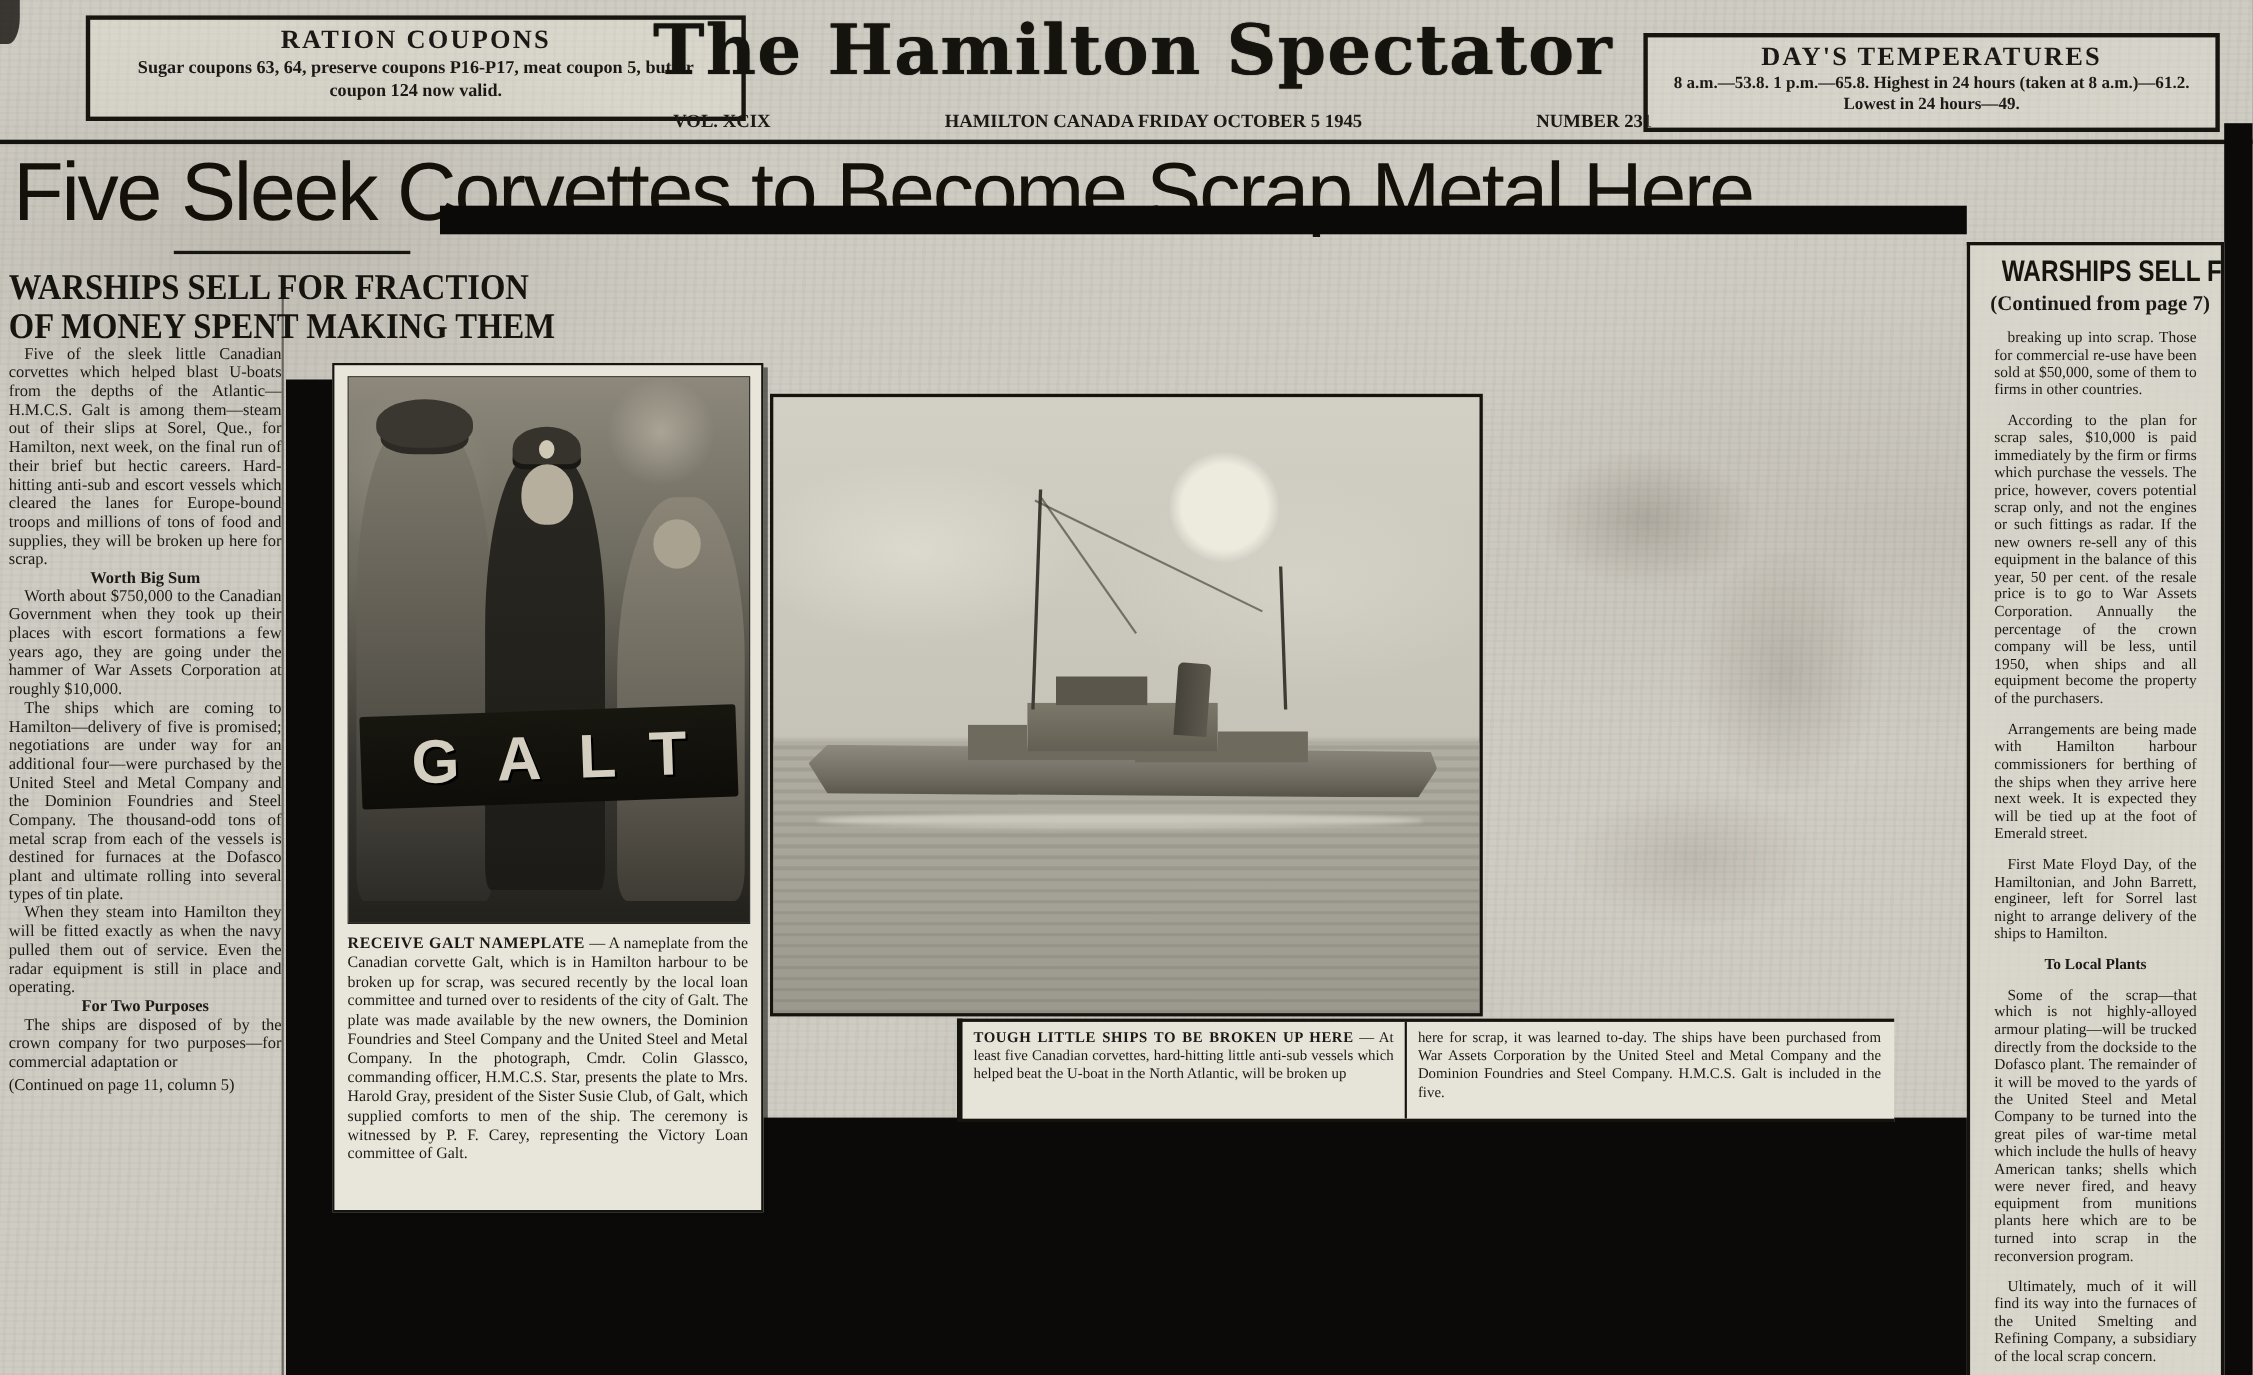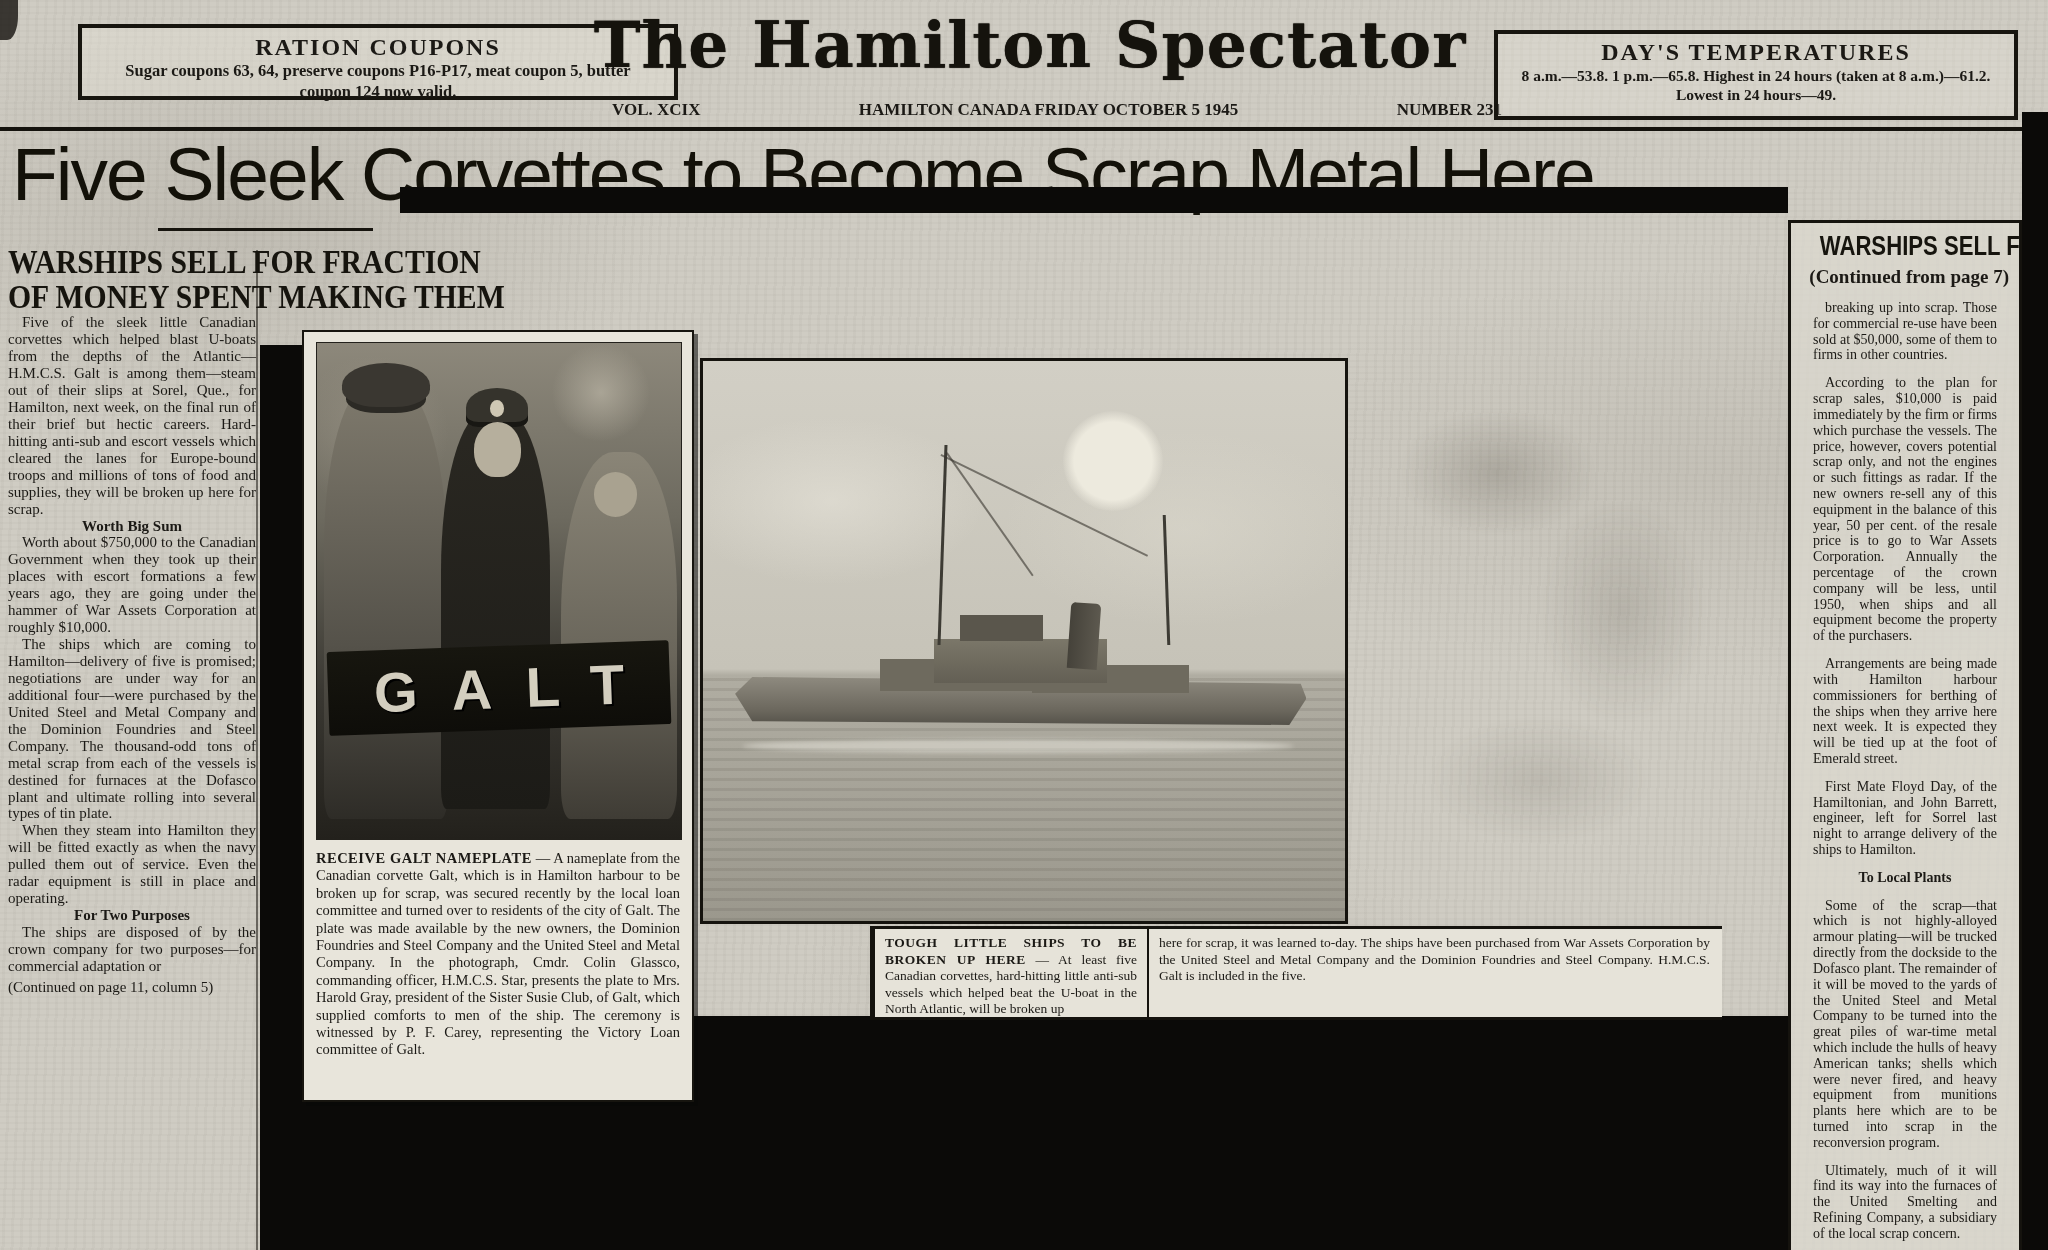--- a/index.html
+++ b/index.html
@@ -14,21 +14,21 @@
       radial-gradient(ellipse 700px 300px at 84% 38%, rgba(80,72,60,.09), transparent 70%),
       radial-gradient(ellipse 300px 200px at 30% 60%, rgba(70,62,50,.08), transparent 70%),
       repeating-linear-gradient(92deg, rgba(60,55,45,.03) 0 3px, transparent 3px 9px),
       repeating-linear-gradient(0deg, rgba(60,55,45,.028) 0 2px, transparent 2px 6px),
       #cfccc3;
   }
   .abs { position:absolute; }
 
   
   .ration-box {
-    left:78px; top:24px; width:600px; height:76px;
+    left:78px; top:14px; width:600px; height:96px;
     border:4px solid #17150f; background:rgba(235,232,222,.35);
     text-align:center; padding-top:6px;
   }
   .box-title { font-weight:bold; font-size:24px; letter-spacing:2px; font-family:"Liberation Serif",serif; }
   .box-line  { font-weight:bold; font-size:16.5px; line-height:1.25; }
   .masthead {
     left:555px; top:8px; width:950px; text-align:center;
     font-family:"DejaVu Serif", serif; font-weight:bold; font-size:63px;
     letter-spacing:1px; color:#15130d; text-shadow:0 0 1px #15130d;
     white-space:nowrap;
@@ -177,21 +177,21 @@
   .rig1 { left:37%; bottom:calc(35% + 270px); width:230px; transform:rotate(26deg); }
   .rig2 { left:38%; bottom:calc(35% + 272px); width:150px; transform:rotate(55deg); }
   .wake { position:absolute; left:6%; bottom:30%; width:86%; height:14px; background:rgba(240,238,228,.45); border-radius:50%; filter:blur(2px); }
 
   
   .ship-caption {
     left:870px; top:926px; width:852px; height:94px; z-index:3;
     background:#e6e3d9; border-top:3px solid #15130e; border-bottom:3px solid #15130e;
     border-left:5px solid #15130e; display:flex; overflow:hidden;
   }
-  .sc-col1 { width:272px; padding:6px 10px 4px 10px; font-size:13.5px; line-height:1.23; text-align:justify; }
+  .sc-col1 { width:402px; padding:6px 10px 4px 10px; font-size:13.5px; line-height:1.23; text-align:justify; }
   .sc-divider { width:2px; background:#15130e; }
   .sc-col2 { flex:1; padding:6px 12px 4px 10px; font-size:13.5px; line-height:1.23; text-align:justify; }
 
   
   .right-card {
     left:1788px; top:220px; width:234px; height:1030px; z-index:2;
     border:3px solid #15130e; border-bottom:none;
     background:rgba(221,218,208,.72); padding:8px 10px 0 10px; overflow:hidden;
   }
   .rc-title {

